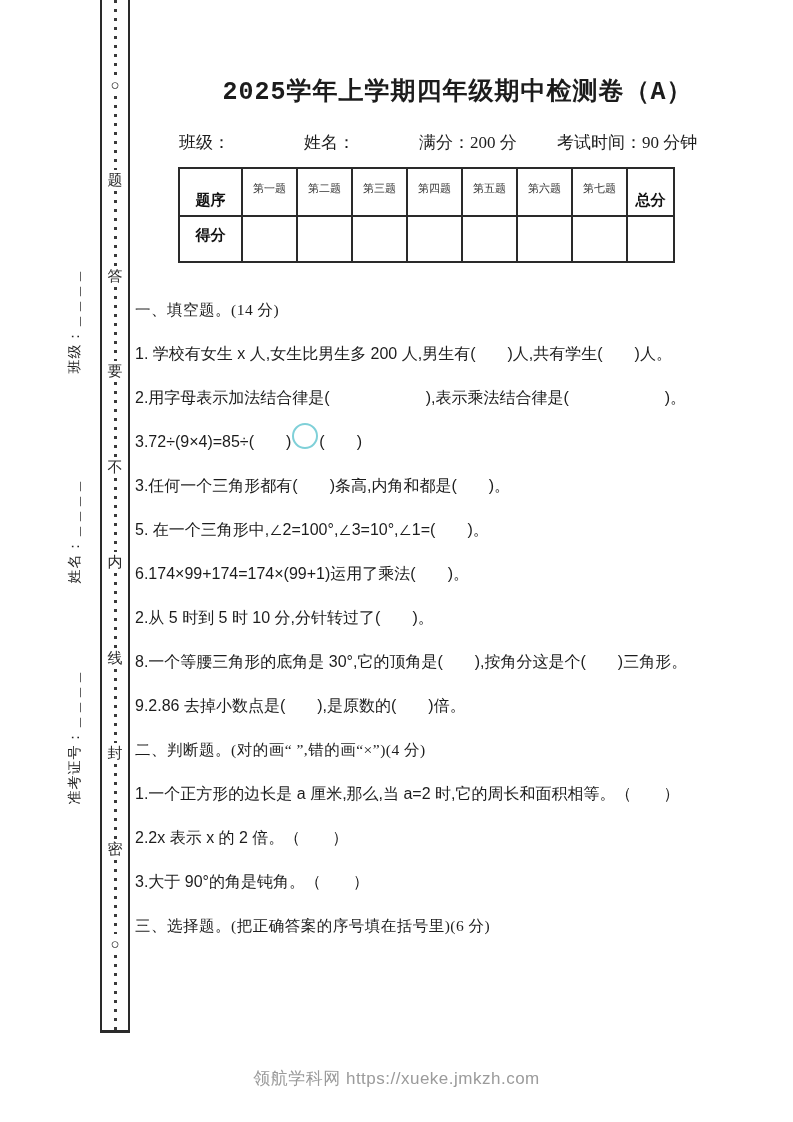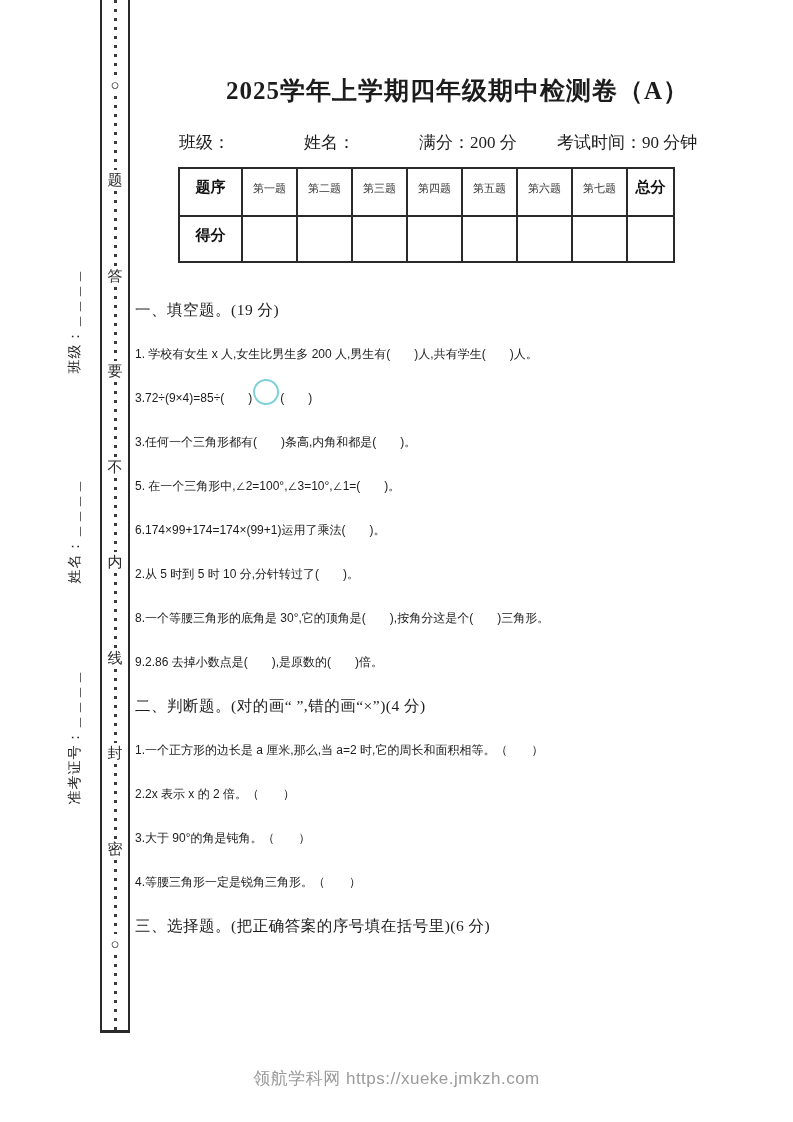--- a/index.html
+++ b/index.html
@@ -58,21 +58,21 @@
     position:absolute;
     left:135px; top:0;
     width:645px; height:1122px;
   }
   .title {
     margin-top:74px;
     text-align:center;
     font-size:25px;
     font-weight:bold;
     letter-spacing:1px;
-    font-family:Liberation Serif, serif;
+    font-family:Liberation Mono, monospace;
   }
   .info-line {
     display:flex;
     margin-top:24px;
     padding-left:44px;
     font-size:17px;
     white-space:nowrap;
   }
   .info-line .fld-class { width:125px; }
   .info-line .fld-name  { width:115px; }
@@ -84,33 +84,33 @@
     border-collapse:collapse;
     table-layout:fixed;
   }
   table.score-table th, table.score-table td {
     border:2px solid #2a2a2a;
     vertical-align:top;
     text-align:center;
     font-weight:normal;
   }
   table.score-table .hdr-row th { height:48px; padding-top:12px; font-size:11px; color:#333; }
-  table.score-table .hdr-row th.big { font-size:15px; font-weight:bold; padding-top:9px; color:#111;
+  table.score-table .hdr-row th.big { font-size:15px; font-weight:bold; padding-top:22px; color:#111;
     font-family:"Liberation Sans", sans-serif; }
   table.score-table .score-row th { height:46px; padding-top:9px; font-size:15px; font-weight:bold;
     font-family:"Liberation Sans", sans-serif; color:#111; }
   table.score-table .score-row td { height:46px; }
 
   
   .questions { margin-top:25px; }
   .qline {
     height:44px;
     display:flex;
     align-items:center;
-    font-size:12px;
+    font-size:16px;
     font-family:"Liberation Sans", sans-serif;
     white-space:nowrap;
   }
   .qline.heading {
     font-family:"Liberation Serif", serif;
     font-size:15.5px;
     letter-spacing:0.5px;
   }
   .op-circle {
     display:inline-block;
@@ -213,39 +213,39 @@
         <td></td>
         <td></td>
         <td></td>
         <td></td>
       </tr>
     </tbody>
       </table>
 
     <div class="questions">
 
-      <div class="qline heading">一、填空题。(19 分)</div>
+      <div class="qline heading">一、填空题。(14 分)</div>
       <div class="qline">1. 学校有女生 x 人,女生比男生多 200 人,男生有(　　)人,共有学生(　　)人。</div>
+      <div class="qline">2.用字母表示加法结合律是(　　　　　　),表示乘法结合律是(　　　　　　)。</div>
       <div class="qline">
         <span>3.72÷(9×4)=85÷(　　)</span>
         <span class="op-circle"></span>
         <span>(　　)</span>
       </div>
       <div class="qline">3.任何一个三角形都有(　　)条高,内角和都是(　　)。</div>
       <div class="qline">5. 在一个三角形中,∠2=100°,∠3=10°,∠1=(　　)。</div>
       <div class="qline">6.174×99+174=174×(99+1)运用了乘法(　　)。</div>
       <div class="qline">2.从 5 时到 5 时 10 分,分针转过了(　　)。</div>
       <div class="qline">8.一个等腰三角形的底角是 30°,它的顶角是(　　),按角分这是个(　　)三角形。</div>
       <div class="qline">9.2.86 去掉小数点是(　　),是原数的(　　)倍。</div>
 
       <div class="qline heading">二、判断题。(对的画“ ”,错的画“×”)(4 分)</div>
       <div class="qline">1.一个正方形的边长是 a 厘米,那么,当 a=2 时,它的周长和面积相等。（　　）</div>
       <div class="qline">2.2x 表示 x 的 2 倍。（　　）</div>
       <div class="qline">3.大于 90°的角是钝角。（　　）</div>
-      <div class="qline">4.等腰三角形一定是锐角三角形。（　　）</div>
 
       <div class="qline heading">三、选择题。(把正确答案的序号填在括号里)(6 分)</div>
 
     </div>
   </div>
 
   <div class="footer">领航学科网 https://xueke.jmkzh.com</div>
 
 </div>
 

